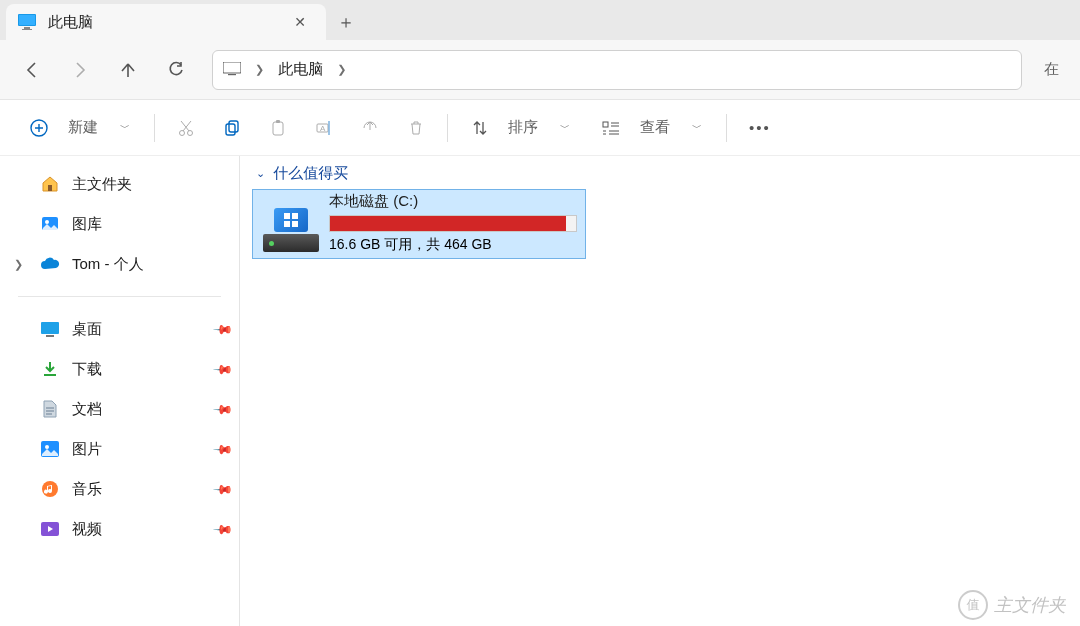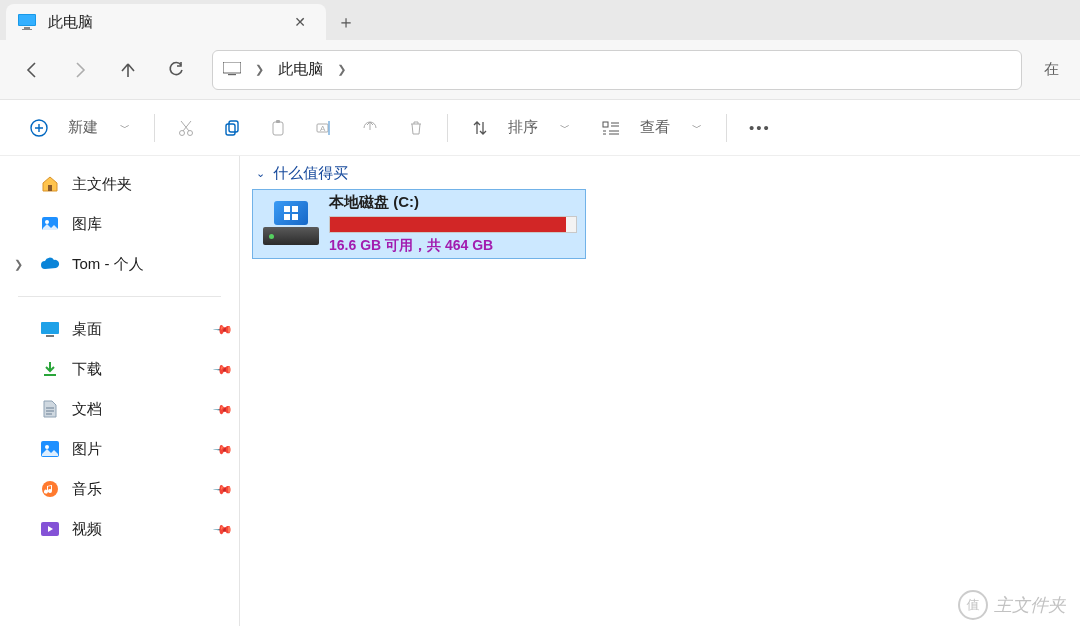--- a/index.html
+++ b/index.html
@@ -34,34 +34,34 @@
 .side .item .label { margin-left: 32px; }
 .side .item .expand { position:absolute; left:14px; color:#707070; font-size:11px; }
 .side .item .pin { margin-left: auto; color: #9a9a9a; font-size: 13px; transform: rotate(45deg); }
 .side hr { border: none; border-top: 1px solid #e6e6e6; margin: 12px 18px; }
 
 .content { flex:1; padding: 8px 12px; }
 .groupheader { display:flex; align-items:center; gap:8px; color:#174a9c; font-size:15px; margin: 0 0 6px 4px; }
 .groupheader .chev { font-size: 11px; }
 
 .drives { display:flex; gap:12px; }
-.drive { width: 334px; height: 70px; border: 1px solid #71b2e8; background: #cce8ff; display:flex; align-items:center; padding: 4px 8px; gap: 8px; font-weight: bold; }
+.drive { width: 334px; height: 70px; border: 1px solid #71b2e8; background: #cce8ff; display:flex; align-items:flex-end; padding: 4px 8px; gap: 8px; }
 .drive .dicon { width: 60px; height: 46px; position:relative; display:flex; flex-direction:column; align-items:center; }
 .dicon .top { width: 34px; height: 24px; background: #fff; border:1px solid #ccc; border-radius:3px; display:flex; align-items:center; justify-content:center; }
 .dicon .top.win { background: linear-gradient(135deg,#3a9bf5,#1667c7); border:none; }
 .dicon .top.win svg { width:16px; height:16px; }
 .dicon .bottom { width: 56px; height: 18px; background: linear-gradient(#5a5a5a,#2b2b2b); border-radius:2px; margin-top:2px; position:relative; }
 .dicon .bottom::before { content:""; position:absolute; left:6px; top:7px; width:5px; height:5px; border-radius:50%; background:#55d060; }
 .drive .info { flex:1; display:flex; flex-direction:column; gap:4px; }
 .drive .dname { font-size: 15px; }
 .drive .bar { height: 17px; background:#f3f3f3; border:1px solid #c8c8c8; position:relative; }
 .drive .bar .fill { position:absolute; left:0; top:0; bottom:0; }
 .drive .bar .fill.red { background:#d22626; }
 .drive .bar .fill.blue { background:#26a0da; }
-.drive .dstat { font-size: 14px; color: #a21caf; }
+.drive .dstat { font-size: 14px; color: #000000; }
 
 .watermark { position:fixed; right:14px; bottom:6px; color:#b8b8b8; font-size:18px; display:flex; align-items:center; gap:6px; opacity:.85; font-style:italic; }
 .watermark .logo { width:30px; height:30px; border:2px solid #c4c4c4; border-radius:50%; display:flex; align-items:center; justify-content:center; font-size:13px; font-style:normal; }
 
 svg { display:block; }
 </style>
 </head>
 <body>
 
 <div class="tabs">

